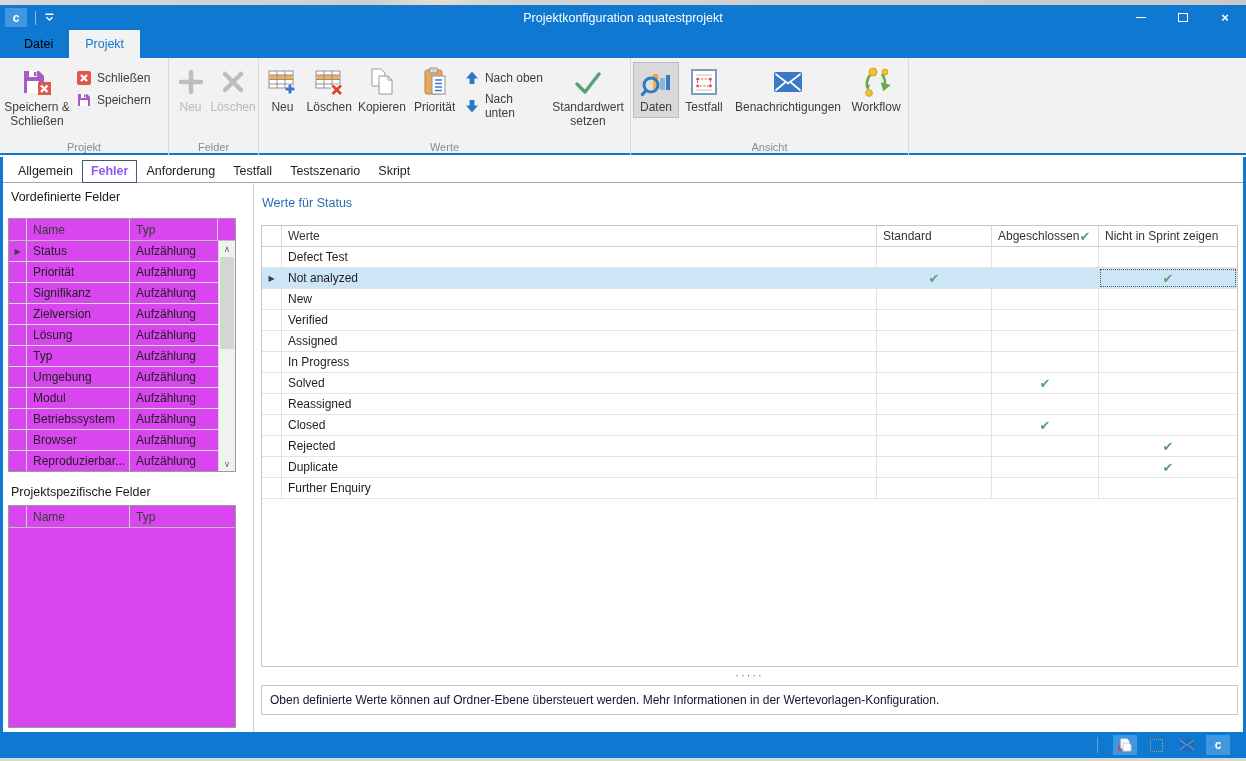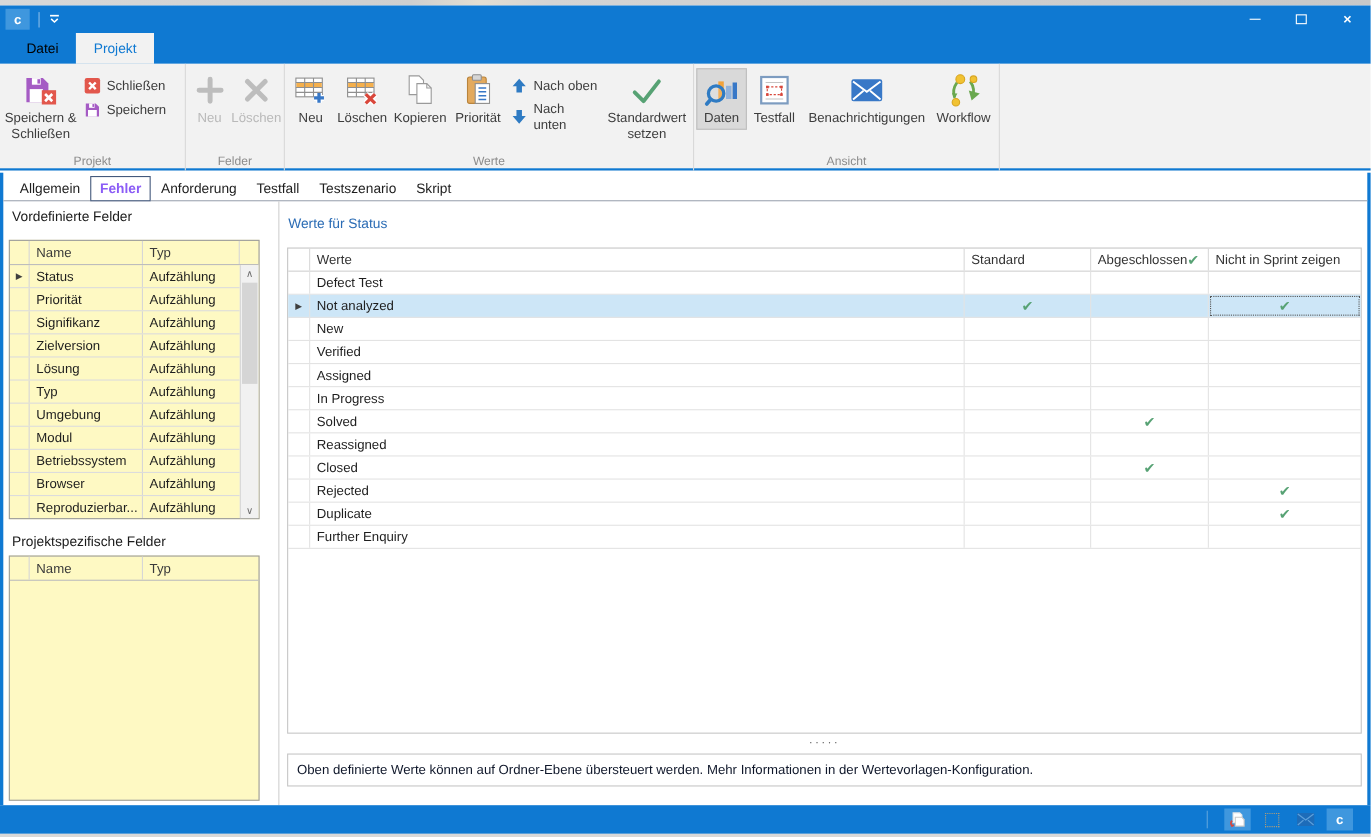--- a/index.html
+++ b/index.html
@@ -44,21 +44,21 @@
   .content { position:absolute; top:157px; left:0; right:0; height:575px; background:#fff; border-left:3px solid #0f79d2; border-right:3px solid #0f79d2; }
   .doc-tabs { display:flex; align-items:flex-end; height:26px; padding:0 6px; border-bottom:1px solid #9ea6b2; }
   .dtab { font-size:12.5px; color:#1e1e1e; padding:4px 9px 4px; }
   .dtab.active { font-weight:bold; color:#8b5cf6; border:1px solid #44597c; background:#fff; margin-bottom:-1px; padding:3px 8px 4px; }
   .main { position:absolute; top:26px; left:0; right:0; bottom:0; }
 
   .left-panel { position:absolute; left:5px; top:0; width:232px; bottom:0; }
   .section-title { position:absolute; left:3px; font-size:12.5px; color:#1a1a1a; }
   .lp-t1 { top:7px; } .lp-t2 { top:302px; }
 
-  .grid { position:absolute; border:1px solid #9b9b9b; background:#fef9c3; }
+  .grid { position:absolute; border:1px solid #9b9b9b; background:#d946ef; }
   #grid1 { top:35px; left:0; width:228px; height:254px; }
   #grid2 { top:322px; left:0; width:228px; bottom:4px; }
   .g-header { display:flex; height:22px; border-bottom:1px solid #bdbdbd; font-size:12px; color:#3a3a3a; }
   .g-hc { display:flex; align-items:center; padding-left:6px; border-right:1px solid #d6d6d6; height:100%; }
   .g-ind-h { width:18px; padding:0; }
   .g-name-h { width:103px; }
   .g-typ-h { width:88px; }
   .g-sbsp { flex:1; border-right:none; }
   .g-body { position:absolute; top:22px; left:0; right:17px; bottom:0; overflow:hidden; }
   #grid2 .g-body { right:0; }
@@ -113,20 +113,21 @@
 
   <div class="titlebar">
     <div class="logo-box">c</div>
     <div class="qat-sep"></div>
     <span class="qat-dd">
       <svg width="11" height="11" viewBox="0 0 11 11">
           <rect x="1.5" y="1.5" width="8" height="1.5" fill="#fff"></rect>
           <path d="M2.5 5.2 L5.5 8 L8.5 5.2" fill="none" stroke="#fff" stroke-width="1.4"></path>
         </svg>
     </span>
+    <div class="title">Projektkonfiguration aquatestprojekt</div>
     <div class="win-controls">
       <div class="win-btn">
           <span class="glyph-min"></span>
         </div>
       <div class="win-btn">
           <span class="glyph-max"></span>
         </div>
       <div class="win-btn">
           <span class="glyph-close">×</span>
         </div>

